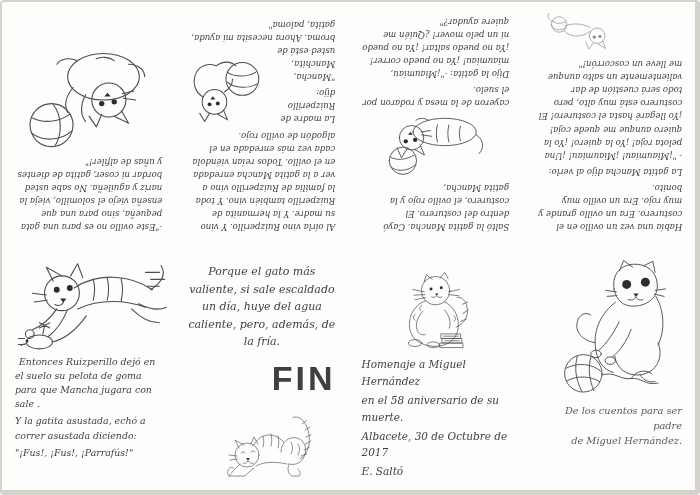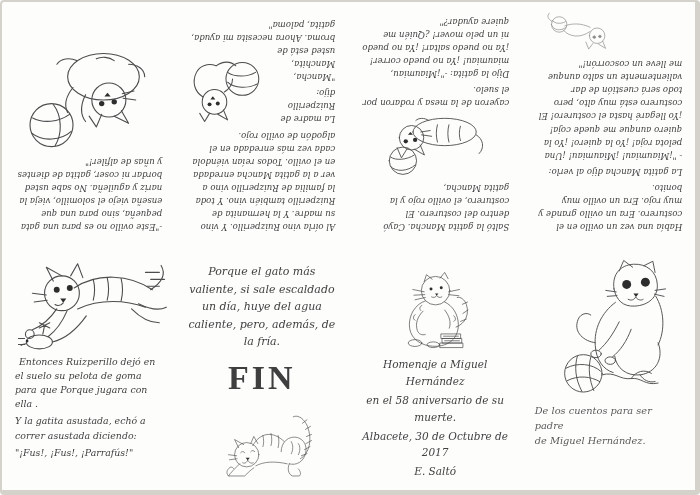--- a/index.html
+++ b/index.html
@@ -31,26 +31,26 @@
   }
   .art .fill{ fill:#2d2d2d; stroke:none; }
   .art.sketch path,.art.sketch circle{ stroke:#8f8f8f; stroke-width:1; }
   .art.sketch .fill{ fill:#8f8f8f; }
 
   .center{ margin-left:auto; margin-right:auto; }
   .wrap{ overflow:hidden; }
   .float-right{ float:right; margin:0 0 2px 5px; }
 
   .moral{ font-style:italic; font-size:11px; line-height:1.6; text-align:center; margin-top:4px; }
-  .fin{ font-weight:700; font-size:34px; letter-spacing:3px; text-align:center; margin:8px 0 2px 0; font-family:Liberation Serif, serif; }
-
-  .credits{ text-align:center; font-style:italic; font-size:10.5px; line-height:1.6; margin-top:2px; }
+  .fin{ font-weight:700; font-size:34px; letter-spacing:3px; text-align:right; margin:8px 0 2px 0; font-family:Liberation Sans, sans-serif; }
+
+  .credits{ font-style:italic; font-size:10.5px; line-height:1.6; margin-top:2px; }
 
   .cover-title{ text-align:center; font-style:italic; font-size:22px; line-height:1.4; letter-spacing:0.4px; margin-top:2px; }
-  .cover-sub{ text-align:left; font-style:italic; font-size:9.8px; line-height:1.55; color:#5a5a5a; margin-top:2px; }
+  .cover-sub{ text-align:right; font-style:italic; font-size:9.8px; line-height:1.55; color:#5a5a5a; margin-top:2px; }
 </style>
 </head>
 <body>
 
 <div class="sheet">
 
   <div class="row">
 
     <section class="panel flipped">
       <div class="panel-inner">
@@ -168,21 +168,21 @@
           <path d="M154,40 C166,32 172,22 166,12"></path>
           <path d="M88,28 C90,36 90,44 88,52 M104,26 C106,34 106,44 104,52 M120,27 C122,35 122,45 120,53"></path>
           <ellipse cx="26" cy="100" rx="15" ry="8"></ellipse>
           <circle cx="15" cy="91" r="5"></circle>
           <circle class="fill" cx="12" cy="99" r="1.5"></circle>
           <path d="M11,102 C8,102 6,103 5,104"></path>
           <path d="M41,100 C58,96 70,84 80,70"></path>
           <path d="M30,91 L32,81 M26,78 L38,84 M26,84 L38,78"></path>
           <path d="M2,96 h7 M2,103 h7"></path>
         </svg>
-        <p class="story big">Entonces Ruizperillo dejó en el suelo su pelota de goma para que Porque jugara con ella .</p>
+        <p class="story big">Entonces Ruizperillo dejó en el suelo su pelota de goma para que Mancha jugara con sale .</p>
         <p class="story big noindent">Y la gatita asustada, echó a correr asustada diciendo:</p>
         <p class="story big noindent">"¡Fus!, ¡Fus!, ¡Parrafús!"</p>
       </div>
     </section>
 
     <section class="panel">
       <div class="panel-inner">
         <p class="moral">Porque el gato más valiente, si sale escaldado un día, huye del agua caliente, pero, además, de la fría.</p>
         <div class="fin">FIN</div>
         <svg class="art center" width="164" height="140" viewBox="0 0 180 160">

